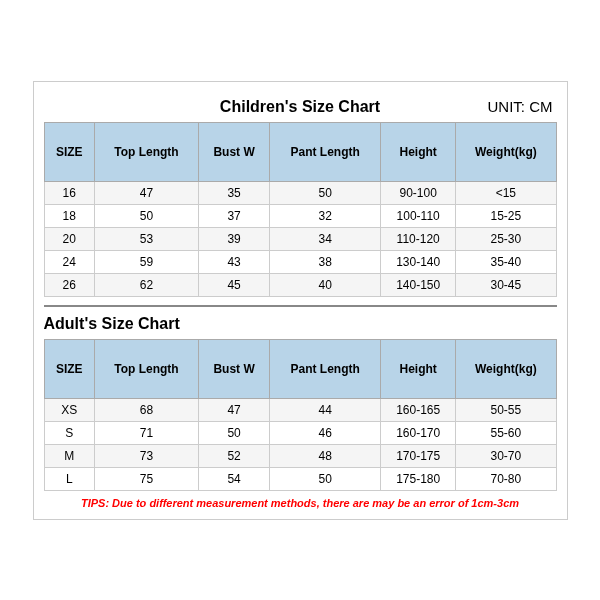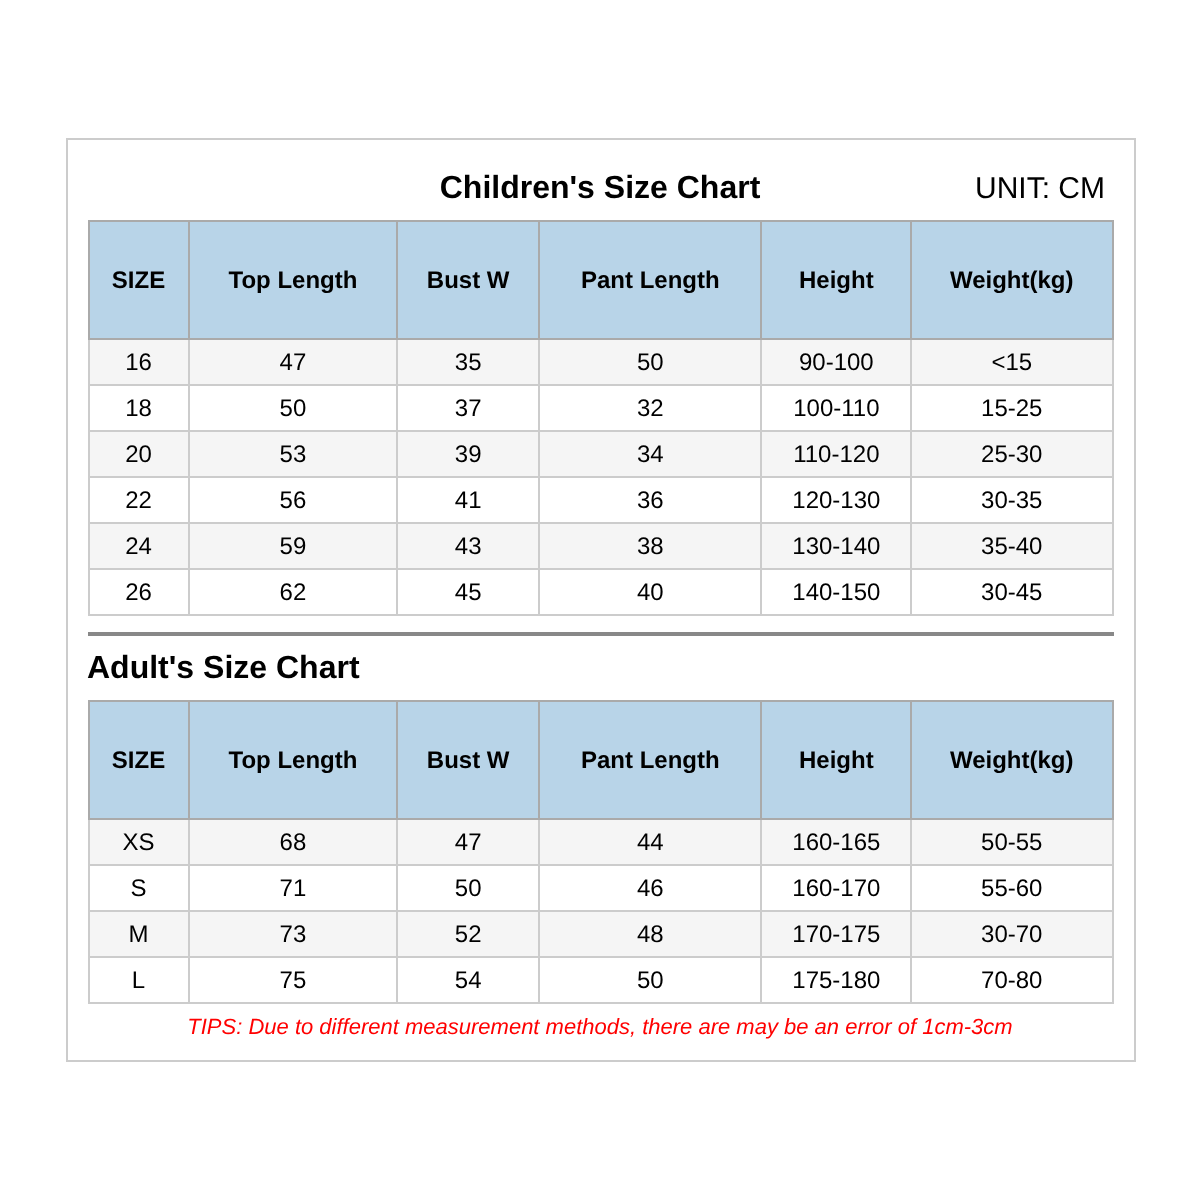--- a/index.html
+++ b/index.html
@@ -67,20 +67,21 @@
       padding: 8px 0 2px 0;
       border-top: 2px solid #888;
       margin-top: 8px;
     }
     .tips {
       text-align: center;
       color: red;
       font-size: 11px;
       margin-top: 6px;
       font-style: italic;
+      font-weight: bold;
     }
   </style>
 </head>
 <body>
 
 <div class="container">
   <div class="main-title">
     <span>Children's Size Chart</span>
     <span class="unit-label">UNIT: CM</span>
   </div>
@@ -113,28 +114,20 @@
           <td>100-110</td>
           <td>15-25</td>
         </tr>
         <tr>
           <td>20</td>
           <td>53</td>
           <td>39</td>
           <td>34</td>
           <td>110-120</td>
           <td>25-30</td>
-        </tr>
-        <tr>
-          <td>22</td>
-          <td>56</td>
-          <td>41</td>
-          <td>36</td>
-          <td>120-130</td>
-          <td>30-35</td>
         </tr>
         <tr>
           <td>24</td>
           <td>59</td>
           <td>43</td>
           <td>38</td>
           <td>130-140</td>
           <td>35-40</td>
         </tr>
         <tr>

